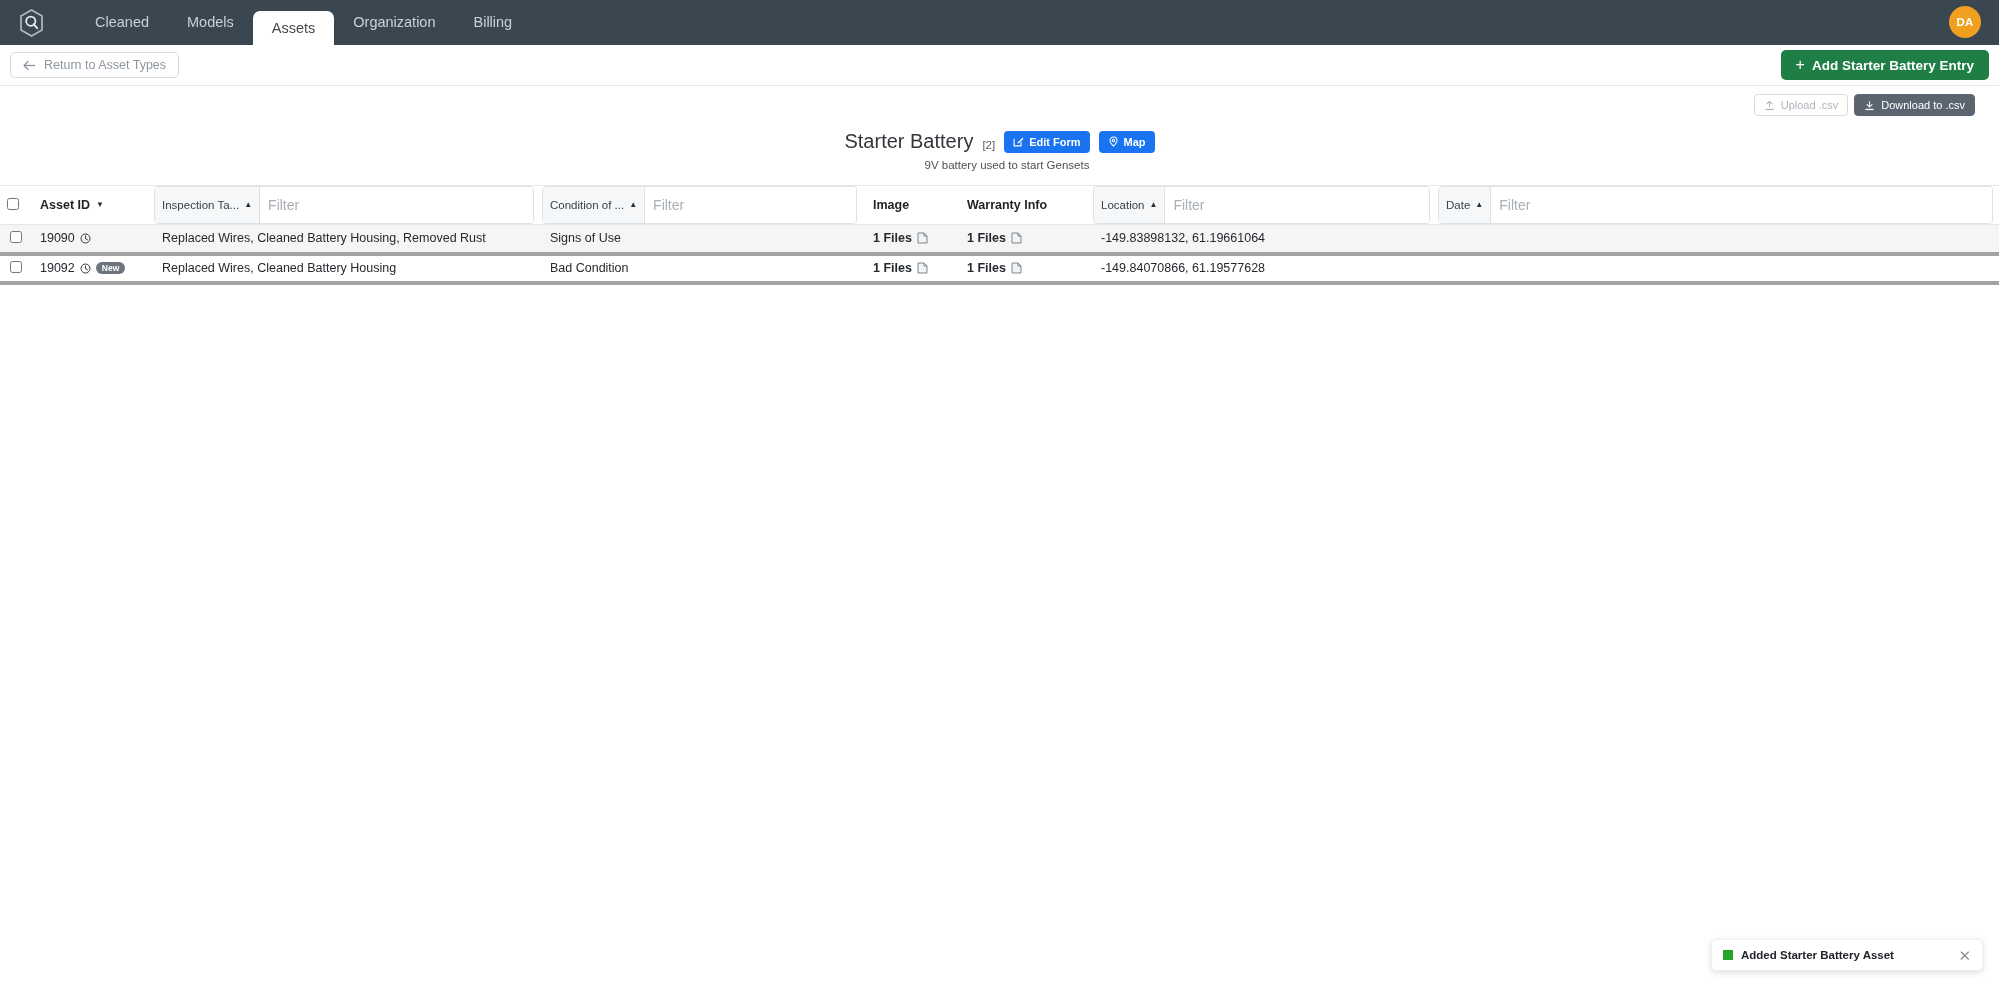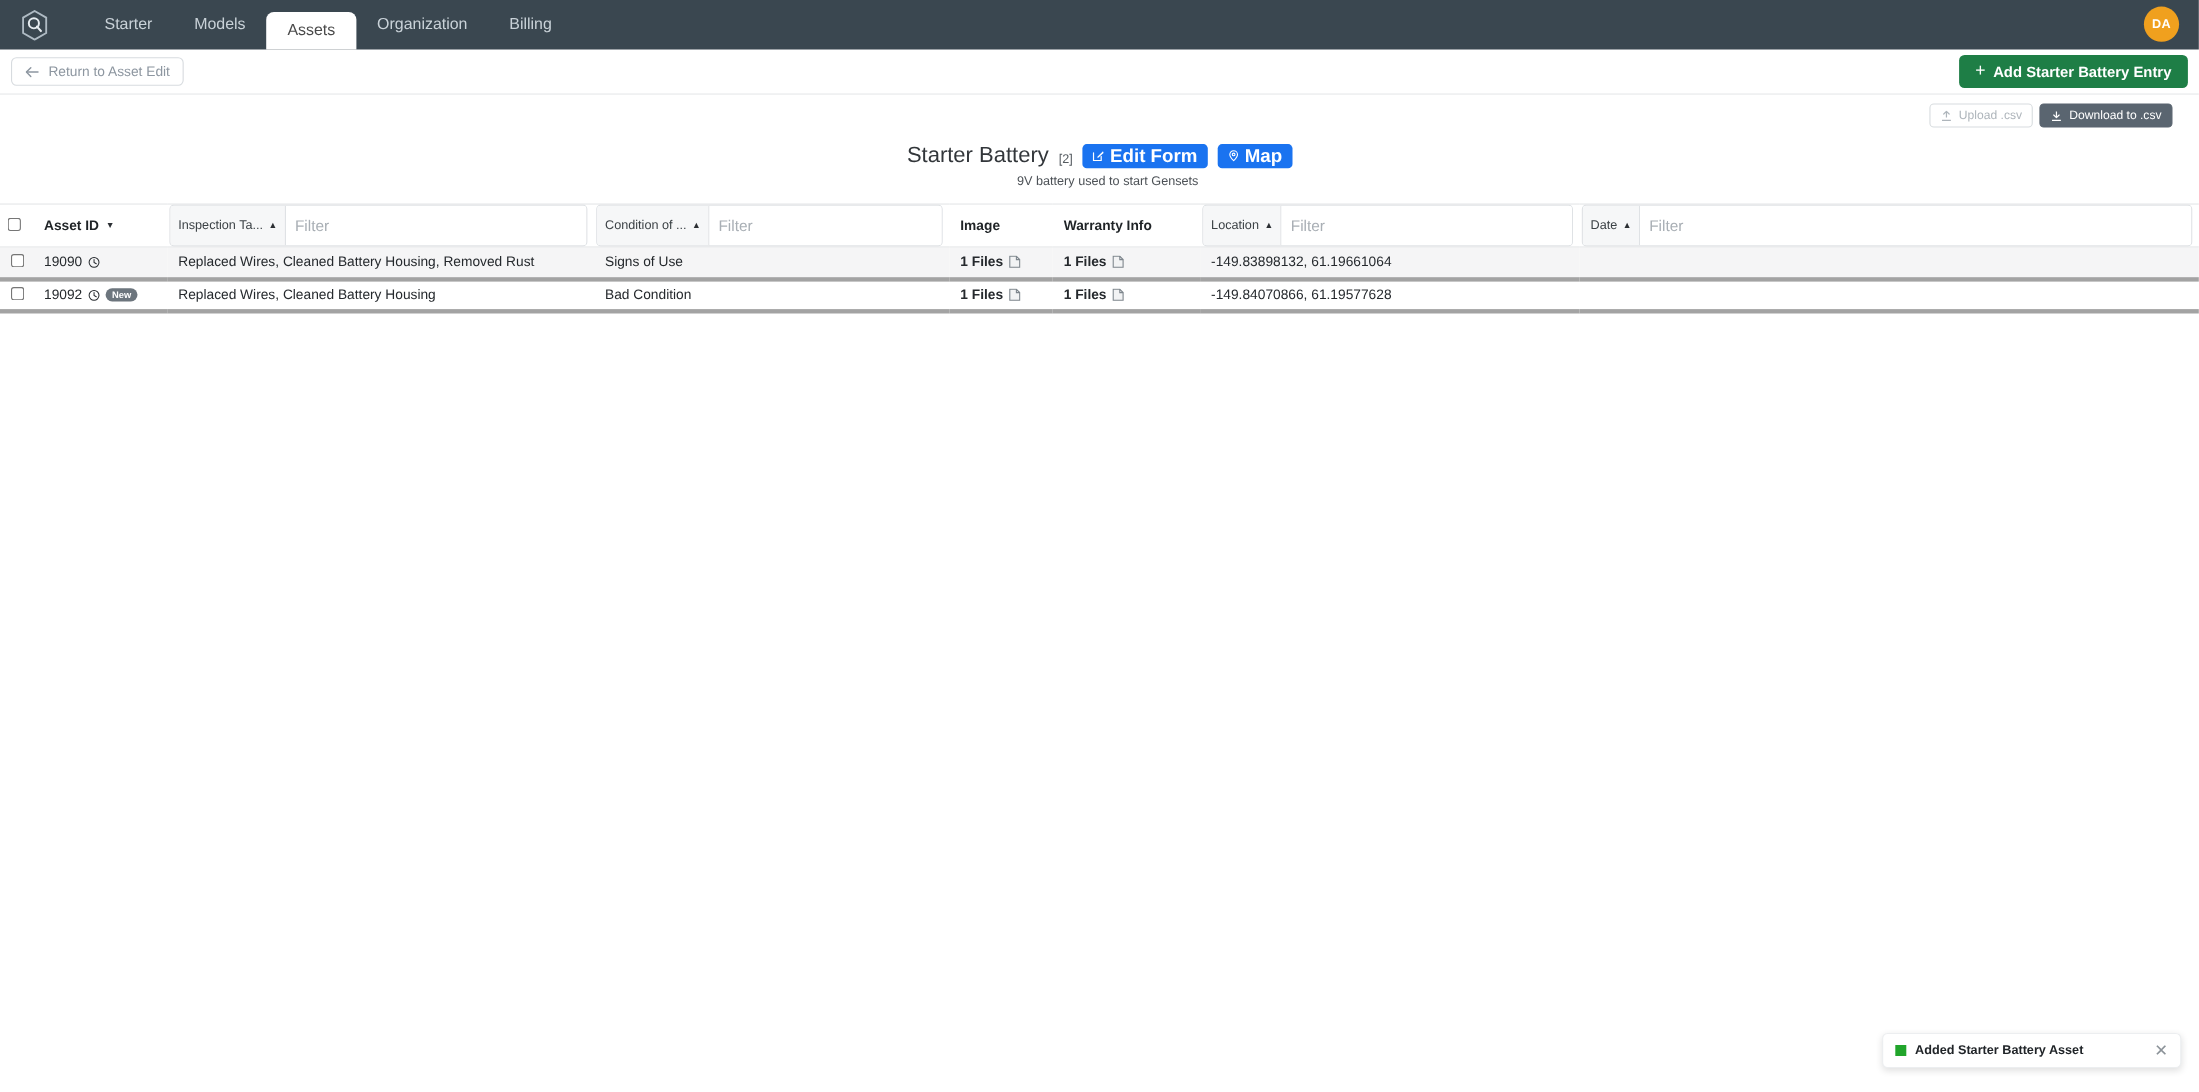--- a/index.html
+++ b/index.html
@@ -127,21 +127,21 @@
   .title-row {
     display: flex; align-items: center; justify-content: center; gap: 9px;
   }
   .title-main { font-size: 20px; color: #32363a; font-weight: 400; }
   .title-count { font-size: 11.5px; color: #555b60; position: relative; top: 3px; }
   .btn-blue {
     display: inline-flex; align-items: center; gap: 5px;
     height: 22px; padding: 0 9px;
     background: #1a73f0; color: #fff;
     border: none; border-radius: 4px;
-    font-size: 17px; font-weight: 600;
+    font-size: 11px; font-weight: 600;
     cursor: pointer; white-space: nowrap;
   }
   .title-sub {
     margin-top: 6px;
     font-size: 11.5px;
     color: #4c5156;
     margin-left: 15px;
   }
 
   
@@ -259,39 +259,39 @@
 <div class="topbar">
   <div class="logo-wrap">
     <svg width="25" height="28" viewBox="0 0 25 28">
       <polygon points="12.5,1 23,7 23,21 12.5,27 2,21 2,7" fill="none" stroke="#aebac3" stroke-width="1.7"></polygon>
       <circle cx="11.8" cy="12.2" r="4.6" fill="none" stroke="#e6ecf0" stroke-width="1.8"></circle>
       <line x1="14.6" y1="15.2" x2="18.2" y2="19.2" stroke="#e6ecf0" stroke-width="1.9" stroke-linecap="round"></line>
     </svg>
   </div>
 
   <div class="nav-tabs">
-    <div class="nav-tab"><span>Starter</span></div>
+    <div class="nav-tab"><span>Cleaned</span></div>
     <div class="nav-tab"><span>Models</span></div>
     <div class="nav-tab active"><span>Assets</span></div>
     <div class="nav-tab"><span>Organization</span></div>
     <div class="nav-tab"><span>Billing</span></div>
   </div>
 
   <div class="avatar">
     <span>DA</span>
   </div>
 </div>
 
 <div class="actionbar">
   <button class="btn-return">
     <svg width="13" height="11" viewBox="0 0 13 11">
       <line x1="1" y1="5.5" x2="12" y2="5.5" stroke="#8d96a0" stroke-width="1.3"></line>
       <polyline points="5,1.5 1,5.5 5,9.5" fill="none" stroke="#8d96a0" stroke-width="1.3" stroke-linecap="round" stroke-linejoin="round"></polyline>
     </svg>
-    <span>Return to Asset Edit</span>
+    <span>Return to Asset Types</span>
   </button>
 
   <button class="btn-add">
     <span class="plus">+</span>
     <span>Add Starter Battery Entry</span>
   </button>
 </div>
 
 <div class="csvbar">
   <button class="btn-csv outline">

